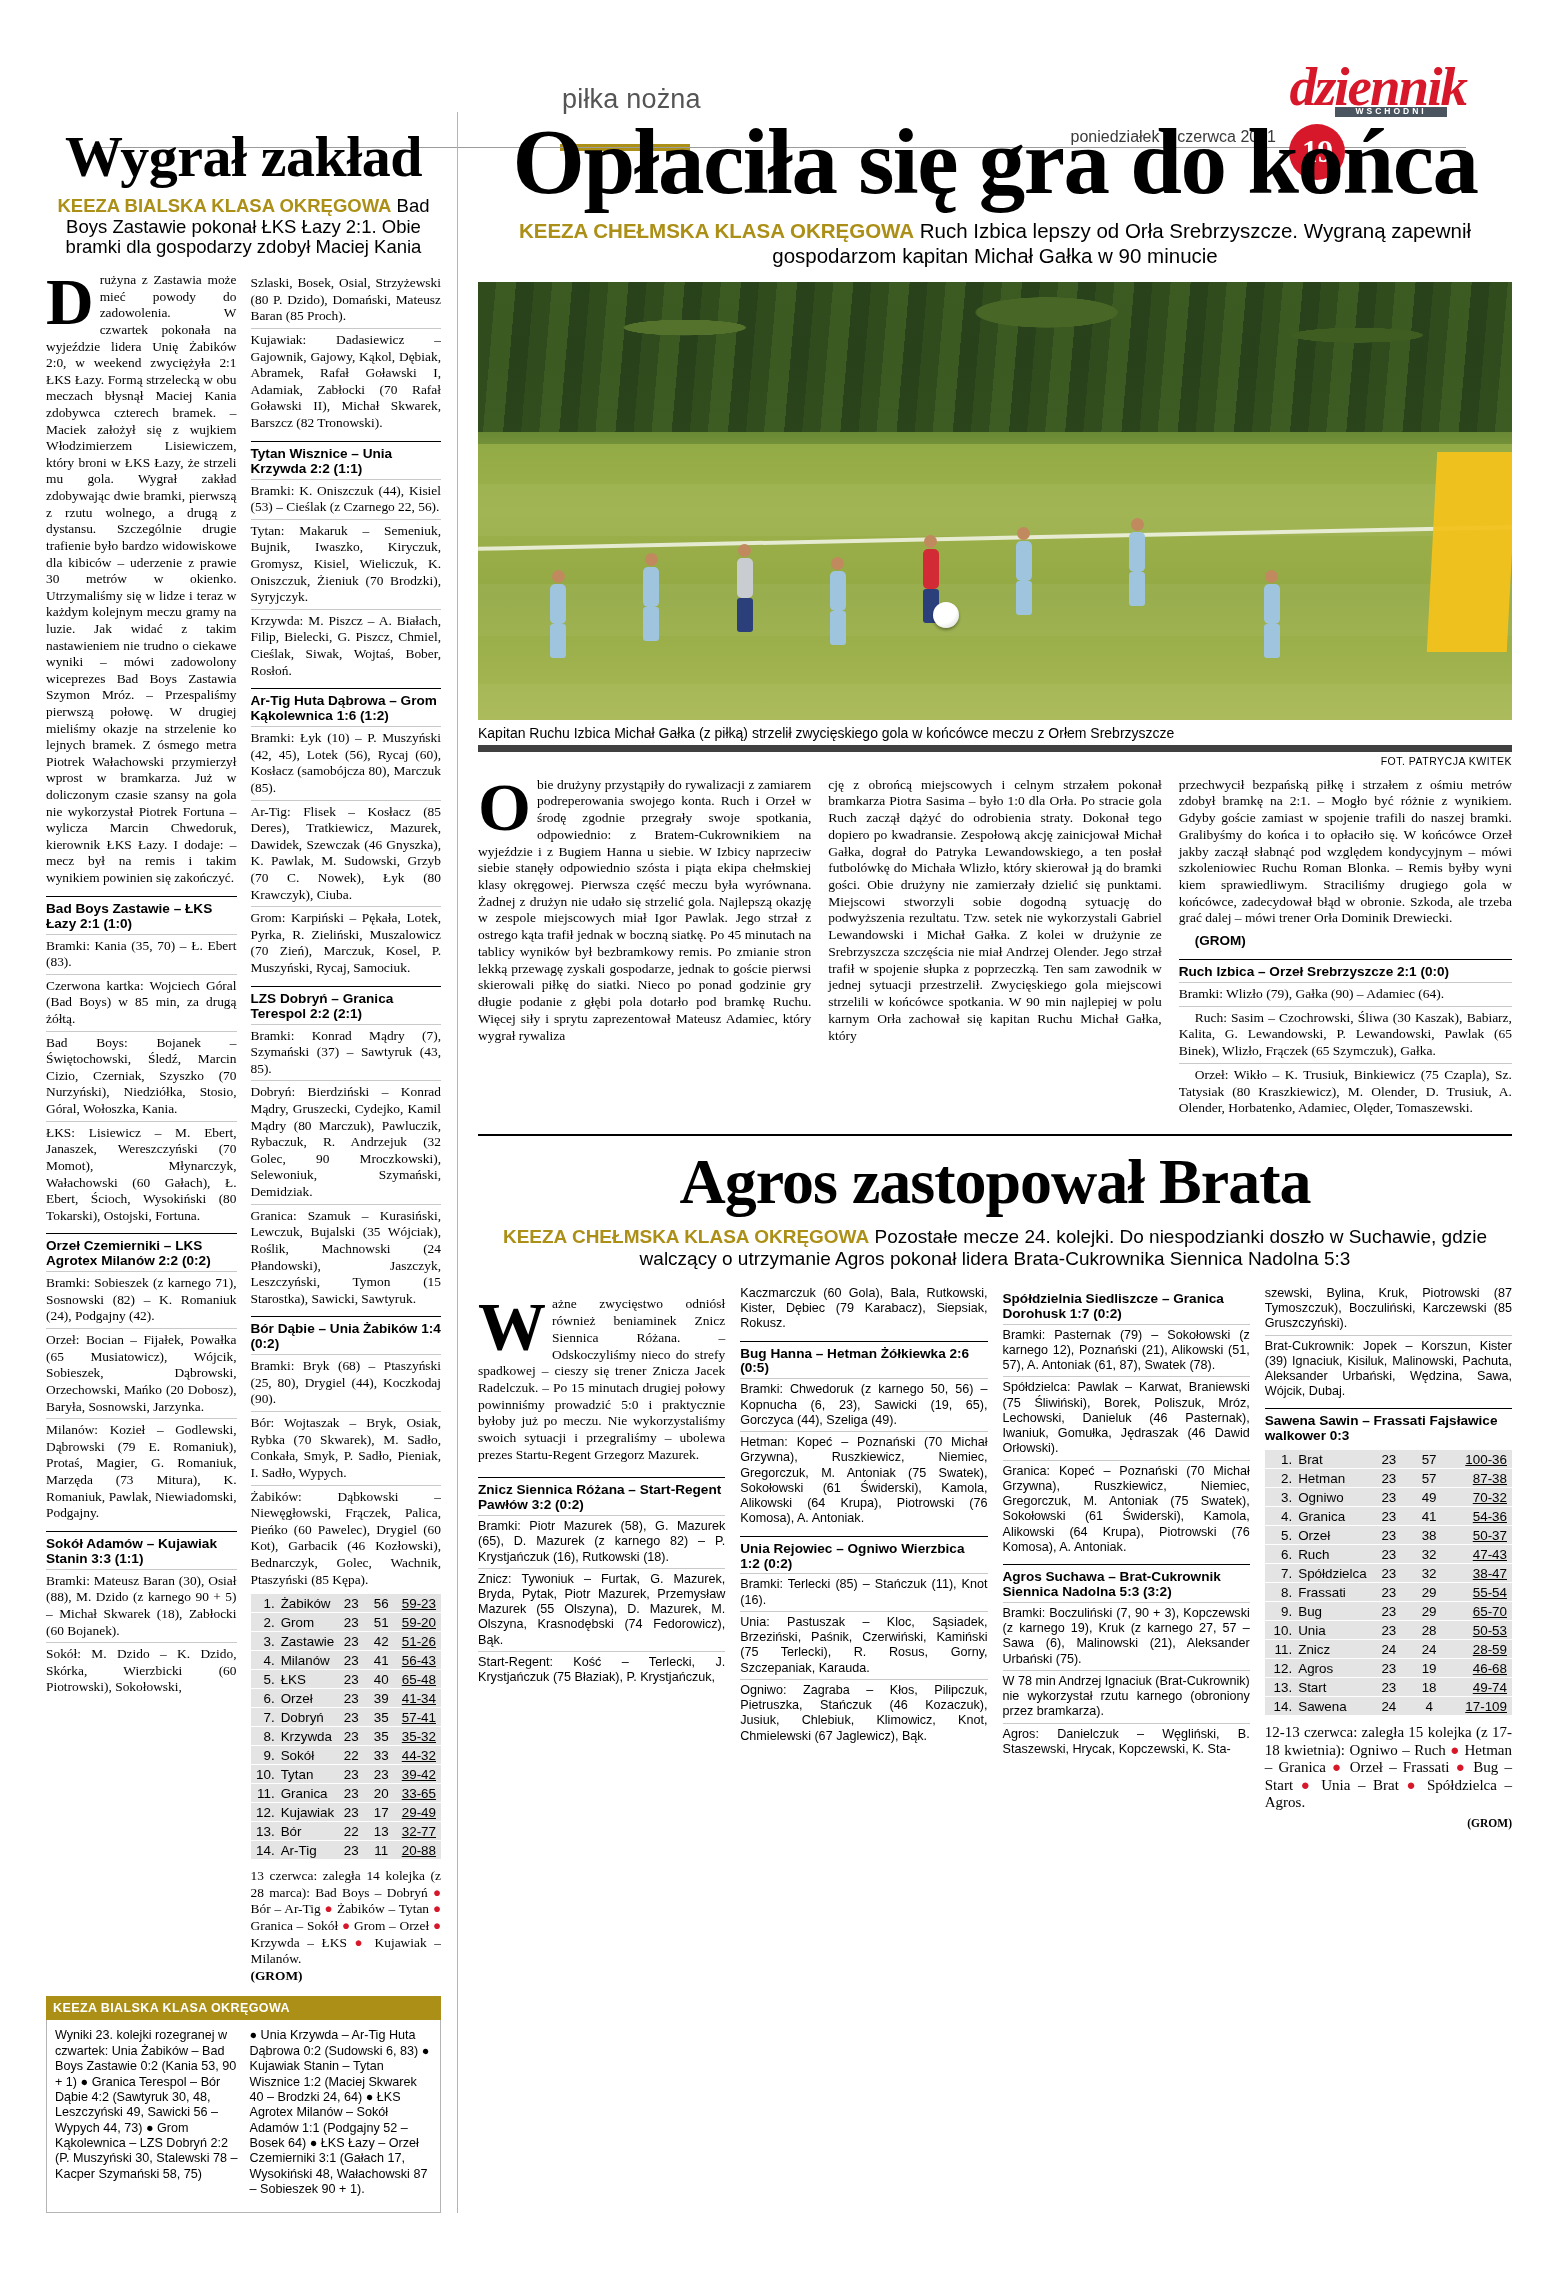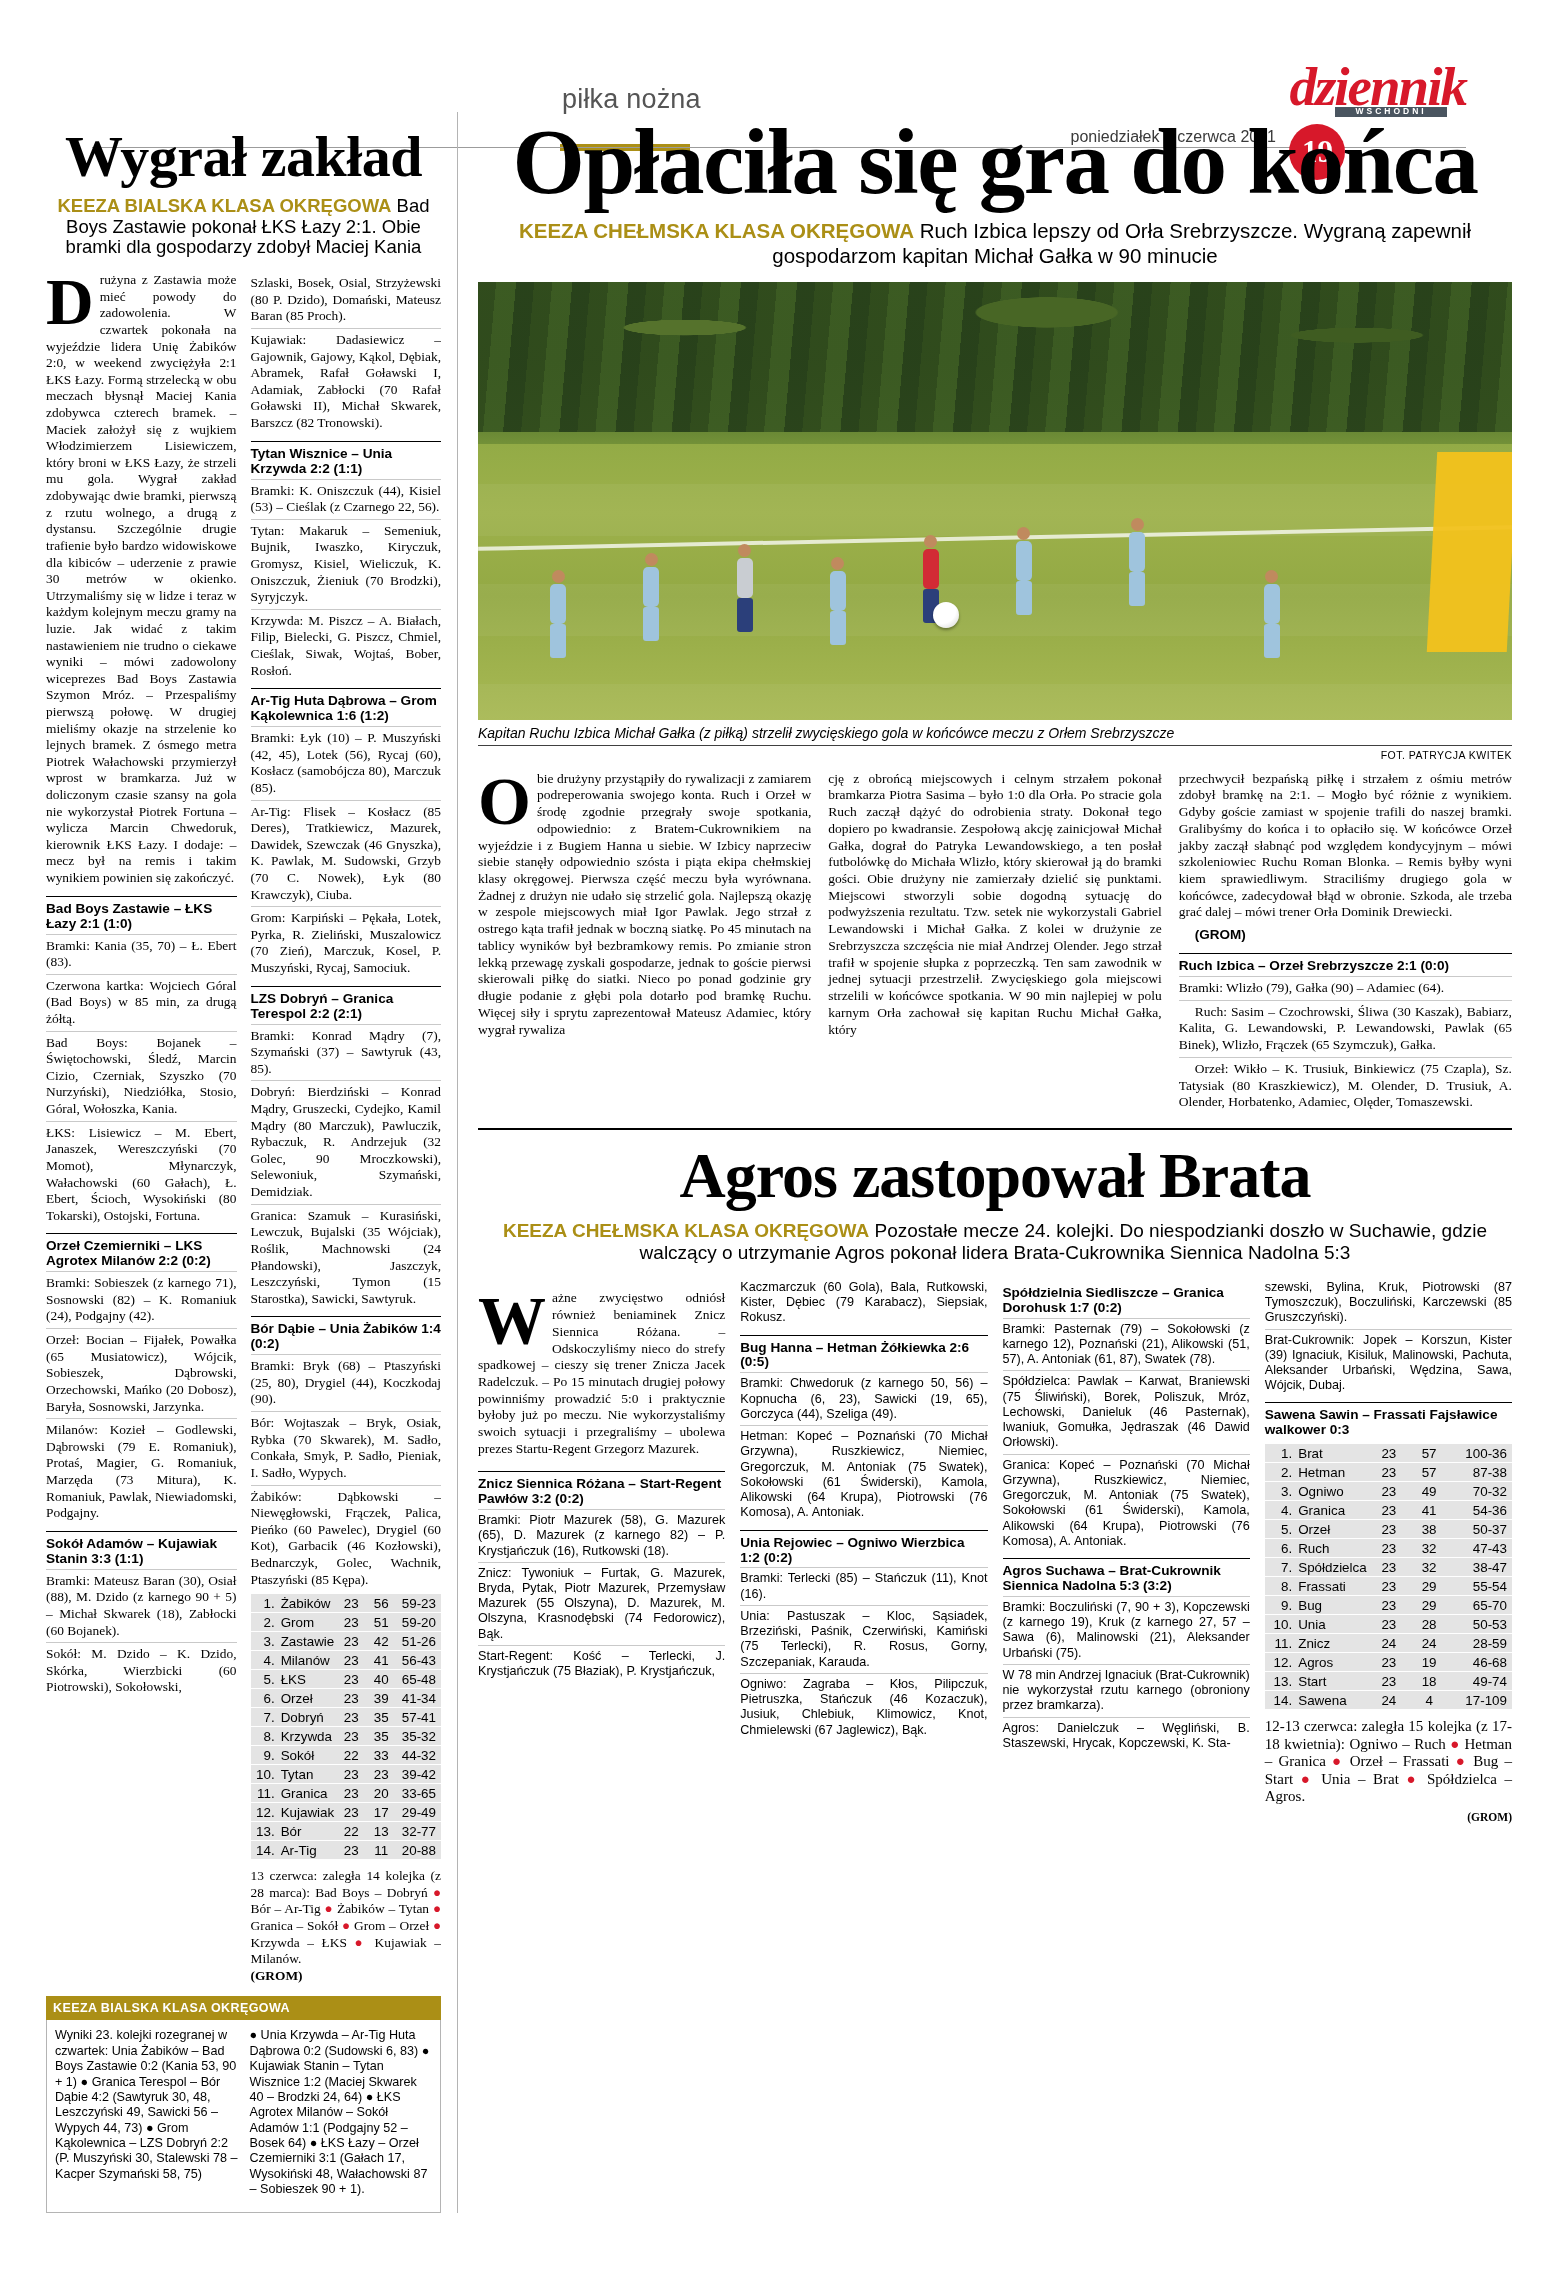--- a/index.html
+++ b/index.html
@@ -49,21 +49,21 @@
           border-top:1px solid #000;padding-top:5px;}
   .res h4.nb{border-top:none;padding-top:0;}
   .res .r{margin:0 0 3px;padding-top:3px;border-top:1px solid #c9c9c9;text-align:justify;}
 
   
   table.stand{width:100%;border-collapse:collapse;font-size:13.4px;margin:6px 0 8px;}
   table.stand td{padding:1.5px 2px;background:#e4e4e4;border-bottom:1px solid #fff;}
   table.stand td.pos{width:26px;text-align:right;padding-right:4px;}
   table.stand td.team{text-align:left;}
   table.stand td.num{text-align:center;width:38px;}
-  table.stand td.gz{text-align:right;width:58px;padding-right:5px;}
+  table.stand td.gz{text-align:right;width:58px;padding-right:5px;text-decoration:underline;}
 
   .note{font-family:"Liberation Serif",serif;font-size:15px;line-height:1.16;
         text-align:justify;margin:6px 0 0;}
   .dot{color:#d7182a;}
   .grom{font-weight:bold;font-size:11.5px;}
   .tright{text-align:right;}
 
   
   .goldbar{background:#ab8f16;color:#fff;font-weight:bold;font-size:12.5px;
            letter-spacing:.4px;padding:5px 7px;margin-top:12px;}
@@ -94,21 +94,21 @@
         box-shadow:0 2px 3px rgba(0,0,0,.35);}
   .player{position:absolute;bottom:14%;}
   .p-body{width:16px;height:40px;border-radius:5px;}
   .p-head{width:13px;height:13px;border-radius:50%;background:#c08a5e;margin:0 auto 1px;}
   .p-legs{width:16px;height:34px;border-radius:3px;}
   .banner-yellow{position:absolute;right:0;top:170px;width:80px;height:200px;background:#f2c21c;
                  transform:skewX(-3deg);opacity:.95;}
   .adboard{position:absolute;left:0;right:0;top:162px;height:26px;background:#dfe3e6;}
   .adboard2{position:absolute;left:0;right:0;top:188px;height:10px;background:#8fa048;}
 
-  .cap{font-size:14px;line-height:1.2;padding:5px 0 3px;border-bottom:1px solid #404040;font-style:italic;}
+  .cap{font-size:14px;line-height:1.2;padding:5px 0 3px;border-bottom:7px solid #404040;}
   .credit{font-size:10.5px;letter-spacing:.5px;text-align:right;padding-top:3px;color:#000;}
 
   .rcols{display:flex;gap:17px;margin-top:10px;}
   .rcol{width:33.33%;box-sizing:border-box;}
   .rcol p{margin:0 0 0;font-size:13.5px;line-height:1.24;text-align:justify;
           font-family:"Liberation Serif",serif;}
   .rcol p+p{text-indent:16px;}
   .dropcap2::first-letter{float:left;font-family:"Liberation Serif",serif;font-size:68px;
           line-height:.78;font-weight:bold;padding:4px 6px 0 0;}
 

